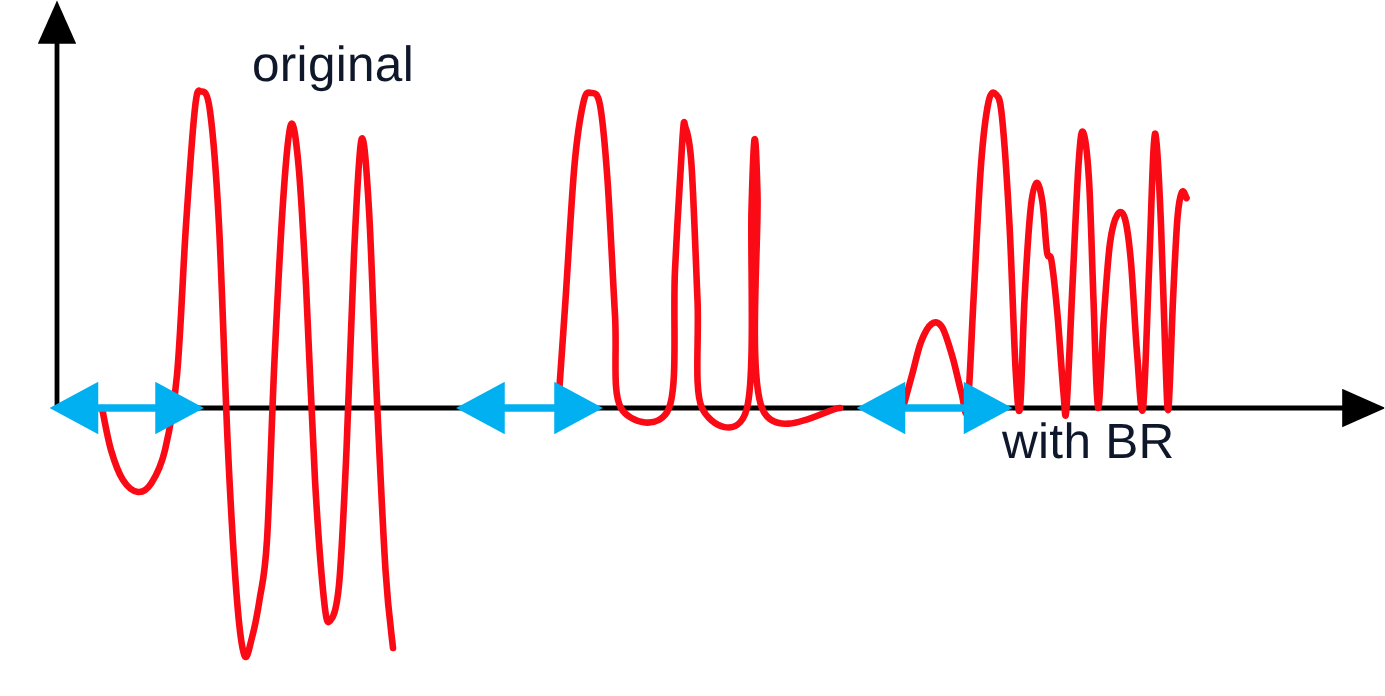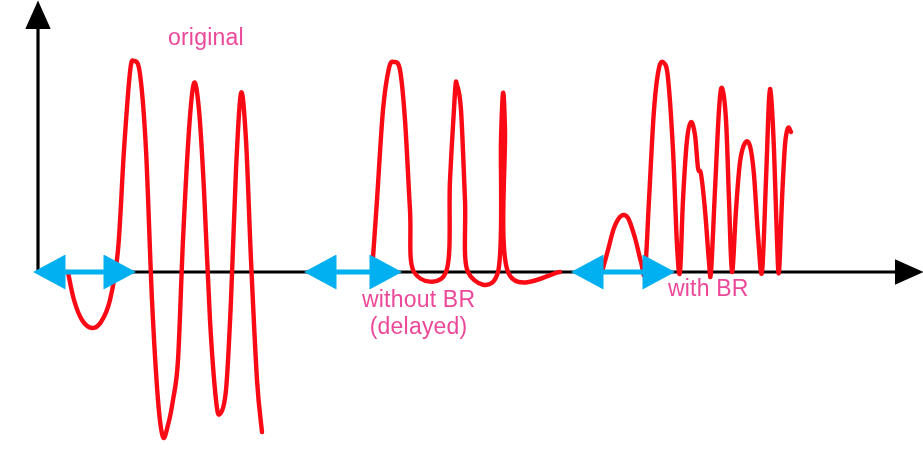--- a/index.html
+++ b/index.html
@@ -19,28 +19,27 @@
   }
   #figure svg {
     position: absolute;
     left: 0;
     top: 0;
     width: 923px;
     height: 464px;
   }
   .label {
     position: absolute;
-    color: #ec4899;
+    color: #0f172a;
     font-family: "Liberation Sans", sans-serif;
-    font-size: 23px;
+    font-size: 33px;
     font-weight: 400;
     letter-spacing: 0.2px;
     white-space: pre;
     line-height: 1.18;
-    text-align: center;
   }
   #label-original { left: 168px; top: 24px; }
   #label-without  { left: 362px; top: 286px; }
   #label-with     { left: 668px; top: 275px; }
 </style>
 </head>
 <body>
 
 <div id="figure">
 
@@ -73,17 +72,16 @@
 
     <g id="marker-layer">
         <line x1="63" y1="272" x2="106" y2="272" stroke="#00b0f0" stroke-width="5" marker-start="url(#cyan-arrow-start)" marker-end="url(#cyan-arrow-end)"></line>
         <line x1="334" y1="272" x2="372" y2="272" stroke="#00b0f0" stroke-width="5" marker-start="url(#cyan-arrow-start)" marker-end="url(#cyan-arrow-end)"></line>
         <line x1="601" y1="272" x2="645" y2="272" stroke="#00b0f0" stroke-width="5" marker-start="url(#cyan-arrow-start)" marker-end="url(#cyan-arrow-end)"></line>
       </g>
   </svg>
 
   <div class="label" id="label-original">original</div>
 
-  <div class="label" id="label-without"><span>without BR</span><br><span>(delayed)</span></div>
 
   <div class="label" id="label-with">with BR</div>
 
 </div>
 
 </body></html>

